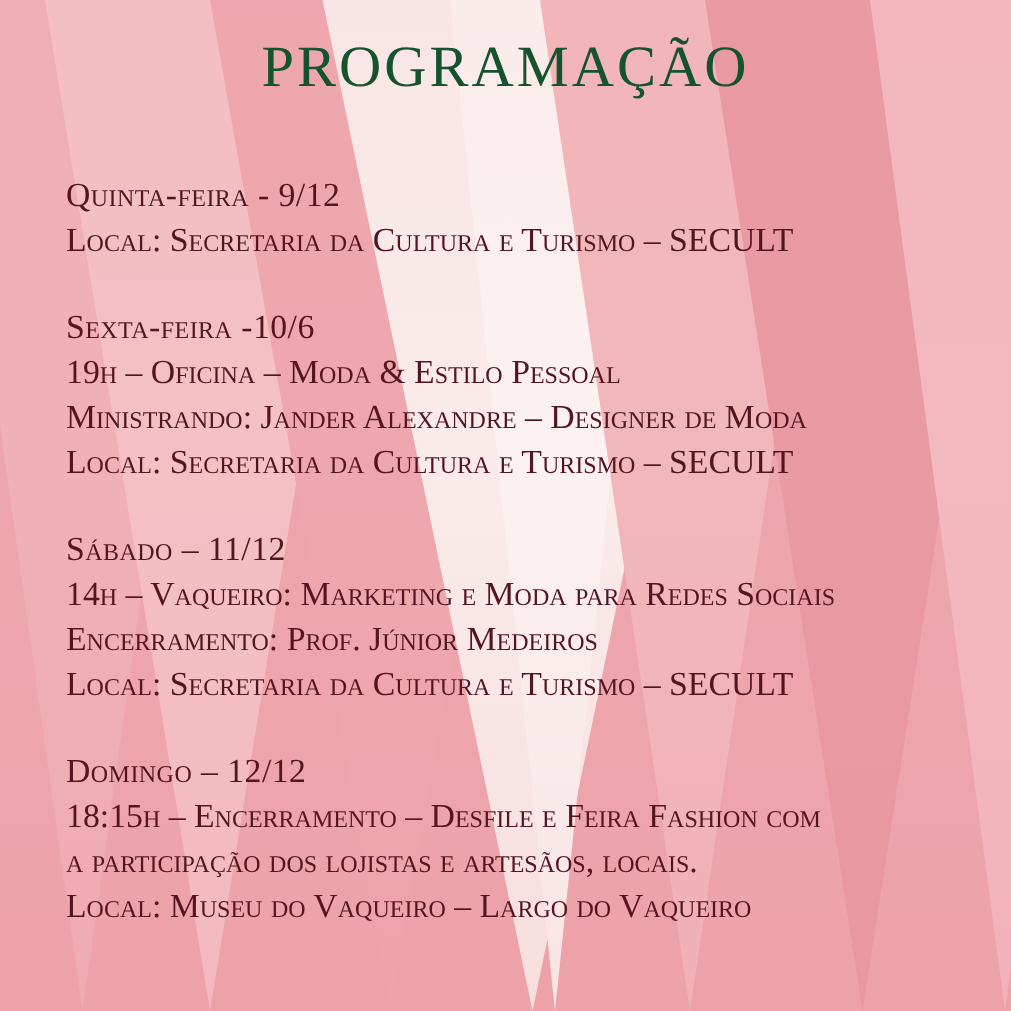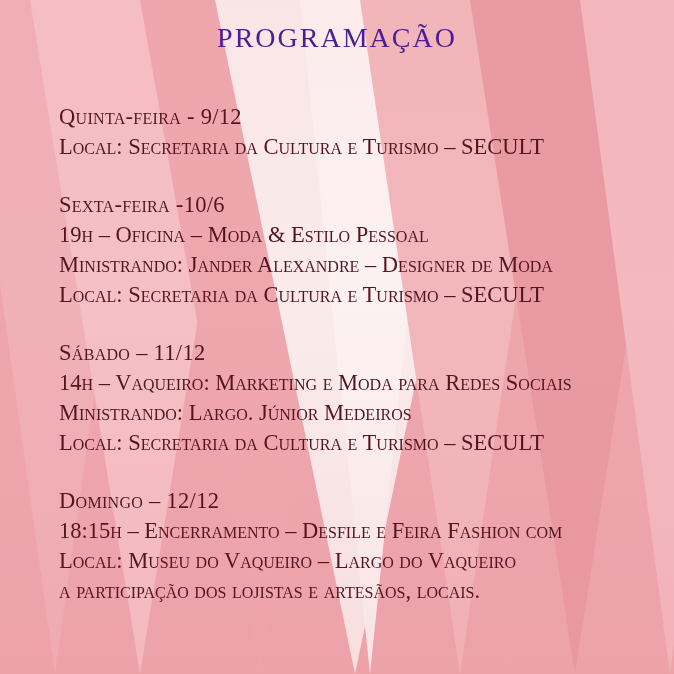--- a/index.html
+++ b/index.html
@@ -105,32 +105,32 @@
     position: relative;
     z-index: 5;
     width: 674px;
     height: 674px;
     box-sizing: border-box;
     padding: 0;
   }
   .title {
     text-align: center;
     font-family: "Liberation Serif", serif;
-    font-size: 28px;
+    font-size: 39px;
     letter-spacing: 2px;
-    color: #4c1d95;
+    color: #14532d;
     font-variant: small-caps;
     text-transform: uppercase;
     margin: 10px 0 15px 0;
     padding-top: 12px;
     font-weight: 400;
   }
   .schedule {
     margin-top: 48px;
-    padding-left: 59px;
+    padding-left: 44px;
     padding-right: 18px;
   }
   .day-block {
     margin-bottom: 28px;
   }
   .line {
     color: #53151f;
     font-family: "Liberation Serif", serif;
     font-size: 22.5px;
     line-height: 30px;
@@ -169,26 +169,26 @@
       <div class="day-block">
         <div class="line head">Sexta-feira -10/6</div>
         <div class="line">19h – Oficina – Moda &amp; Estilo Pessoal</div>
         <div class="line">Ministrando: Jander Alexandre – Designer de Moda</div>
         <div class="line">Local: Secretaria da Cultura e Turismo – SECULT</div>
       </div>
 
       <div class="day-block">
         <div class="line head">Sábado – 11/12</div>
         <div class="line">14h – Vaqueiro: Marketing e Moda para Redes Sociais</div>
-        <div class="line">Ministrando: Largo. Júnior Medeiros</div>
+        <div class="line">Encerramento: Prof. Júnior Medeiros</div>
         <div class="line">Local: Secretaria da Cultura e Turismo – SECULT</div>
       </div>
 
       <div class="day-block">
         <div class="line head">Domingo – 12/12</div>
         <div class="line">18:15h – Encerramento – Desfile e Feira Fashion com</div>
+        <div class="line">a participação dos lojistas e artesãos, locais.</div>
         <div class="line">Local: Museu do Vaqueiro – Largo do Vaqueiro</div>
-        <div class="line">a participação dos lojistas e artesãos, locais.</div>
       </div>
 
     </div>
   </div>
 </div>
 
 </body></html>

